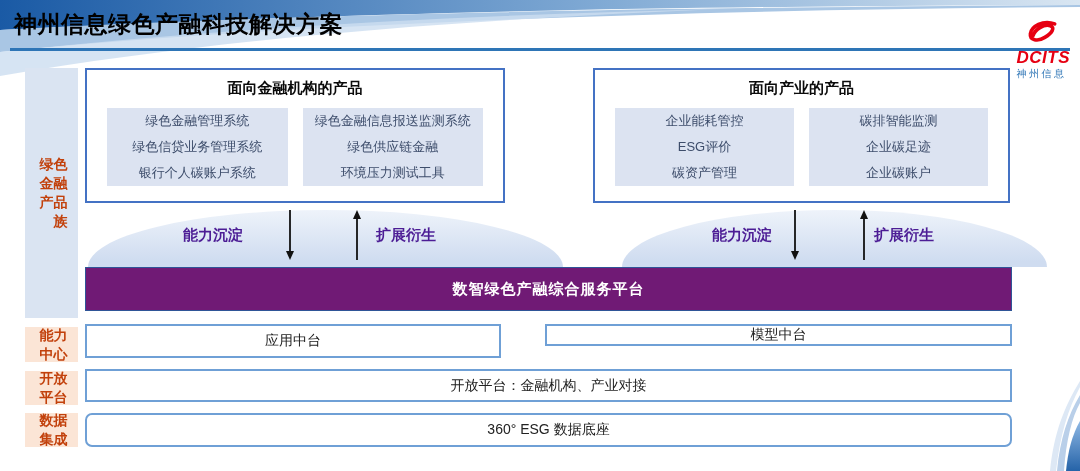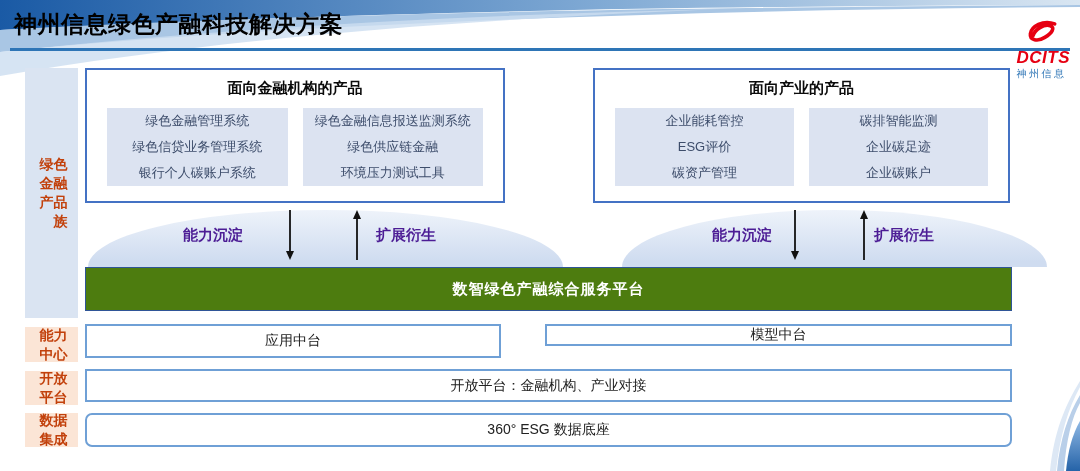--- a/index.html
+++ b/index.html
@@ -62,21 +62,21 @@
   .flow-label { position:absolute; top:226px; font-size:15px; font-weight:bold; color:#4c1d95; white-space:nowrap; }
   .flow-arrow { position:absolute; top:209px; }
   #flow-l-down-label { left:183px; }  #flow-l-down-arrow { left:284px; }
   #flow-l-up-arrow   { left:351px; }  #flow-l-up-label   { left:376px; }
   #flow-r-down-label { left:712px; }  #flow-r-down-arrow { left:789px; }
   #flow-r-up-arrow   { left:858px; }  #flow-r-up-label   { left:874px; }
 
   
   .platform-bar {
     position:absolute; left:85px; top:267px; width:927px; height:44px;
-    background:#4d7c0f; border:1px solid #2F5597; box-sizing:border-box;
+    background:#701a75; border:1px solid #2F5597; box-sizing:border-box;
     display:flex; align-items:center; justify-content:center;
     color:#fff; font-size:15px; font-weight:bold; letter-spacing:1px;
   }
 
   
   .white-box {
     position:absolute; background:#fff; border:2px solid #6FA0D6; box-sizing:border-box;
     display:flex; align-items:center; justify-content:center; font-size:14px; color:#222;
   }
   #mid-app   { left:85px;  top:324px; width:416px; height:34px; }

